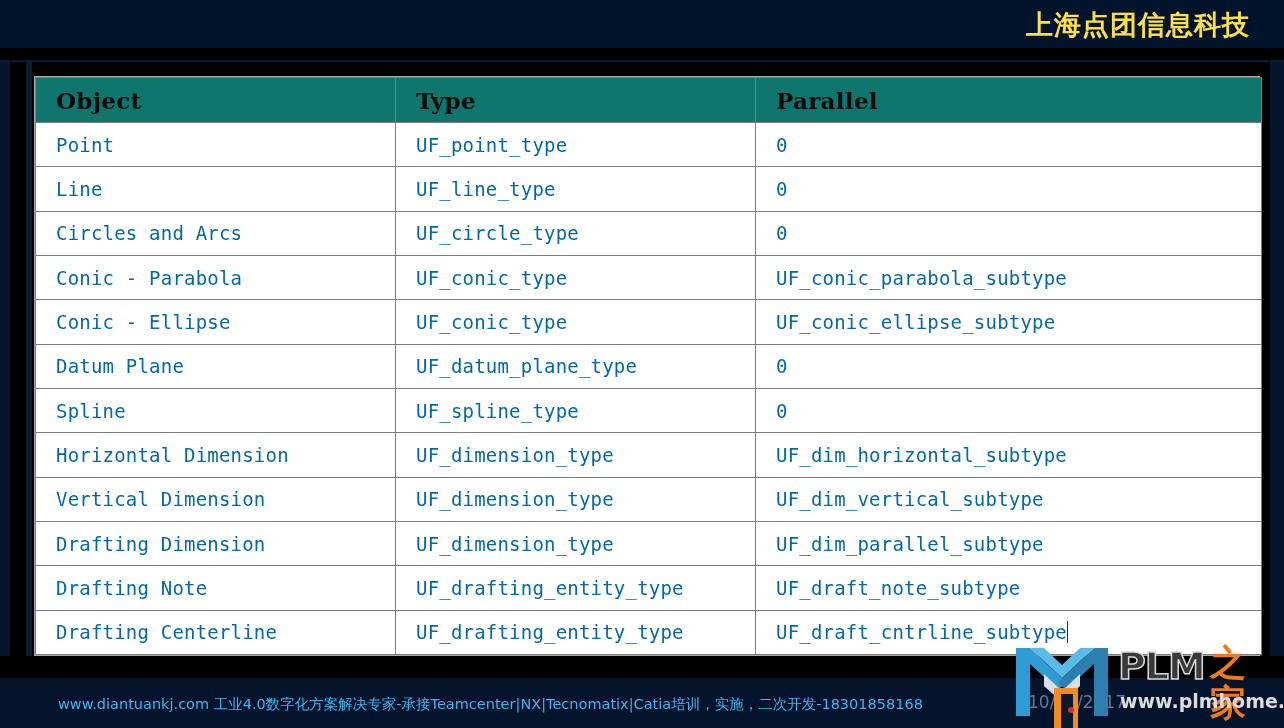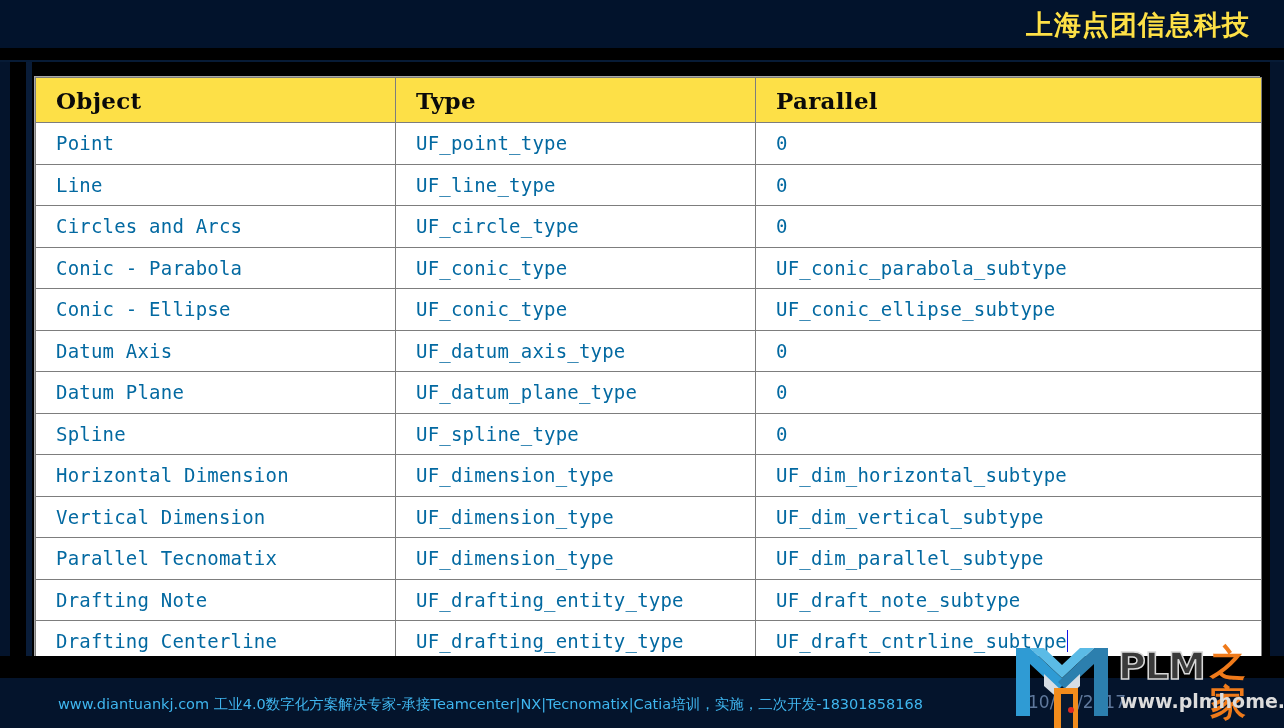--- a/index.html
+++ b/index.html
@@ -112,21 +112,21 @@
   table#object-type-table th,
   table#object-type-table td {
     border: 1px solid #7d7d7d;
     padding: 0 0 0 20px;
     text-align: left;
     vertical-align: middle;
     overflow: hidden;
     white-space: nowrap;
   }
   table#object-type-table thead th {
-    background: #fde047;
+    background: #0f766e;
     height: 44px;
     font-family: "DejaVu Serif", "Liberation Serif", serif;
     font-weight: bold;
     font-size: 23px;
     color: #0a0a0a;
     letter-spacing: 0.3px;
   }
   table#object-type-table tbody td {
     height: 40.5px;
     font-family: "DejaVu Sans Mono", "Liberation Mono", monospace;
@@ -283,46 +283,41 @@
             <td>Conic - Parabola</td>
             <td>UF_conic_type</td>
             <td><span>UF_conic_parabola_subtype</span></td>
           </tr>
           <tr>
             <td>Conic - Ellipse</td>
             <td>UF_conic_type</td>
             <td><span>UF_conic_ellipse_subtype</span></td>
           </tr>
           <tr>
-            <td>Datum Axis</td>
-            <td>UF_datum_axis_type</td>
-            <td><span>0</span></td>
-          </tr>
-          <tr>
             <td>Datum Plane</td>
             <td>UF_datum_plane_type</td>
             <td><span>0</span></td>
           </tr>
           <tr>
             <td>Spline</td>
             <td>UF_spline_type</td>
             <td><span>0</span></td>
           </tr>
           <tr>
             <td>Horizontal Dimension</td>
             <td>UF_dimension_type</td>
             <td><span>UF_dim_horizontal_subtype</span></td>
           </tr>
           <tr>
             <td>Vertical Dimension</td>
             <td>UF_dimension_type</td>
             <td><span>UF_dim_vertical_subtype</span></td>
           </tr>
           <tr>
-            <td>Parallel Tecnomatix</td>
+            <td>Drafting Dimension</td>
             <td>UF_dimension_type</td>
             <td><span>UF_dim_parallel_subtype</span></td>
           </tr>
           <tr>
             <td>Drafting Note</td>
             <td>UF_drafting_entity_type</td>
             <td><span>UF_draft_note_subtype</span></td>
           </tr>
           <tr>
             <td>Drafting Centerline</td>

